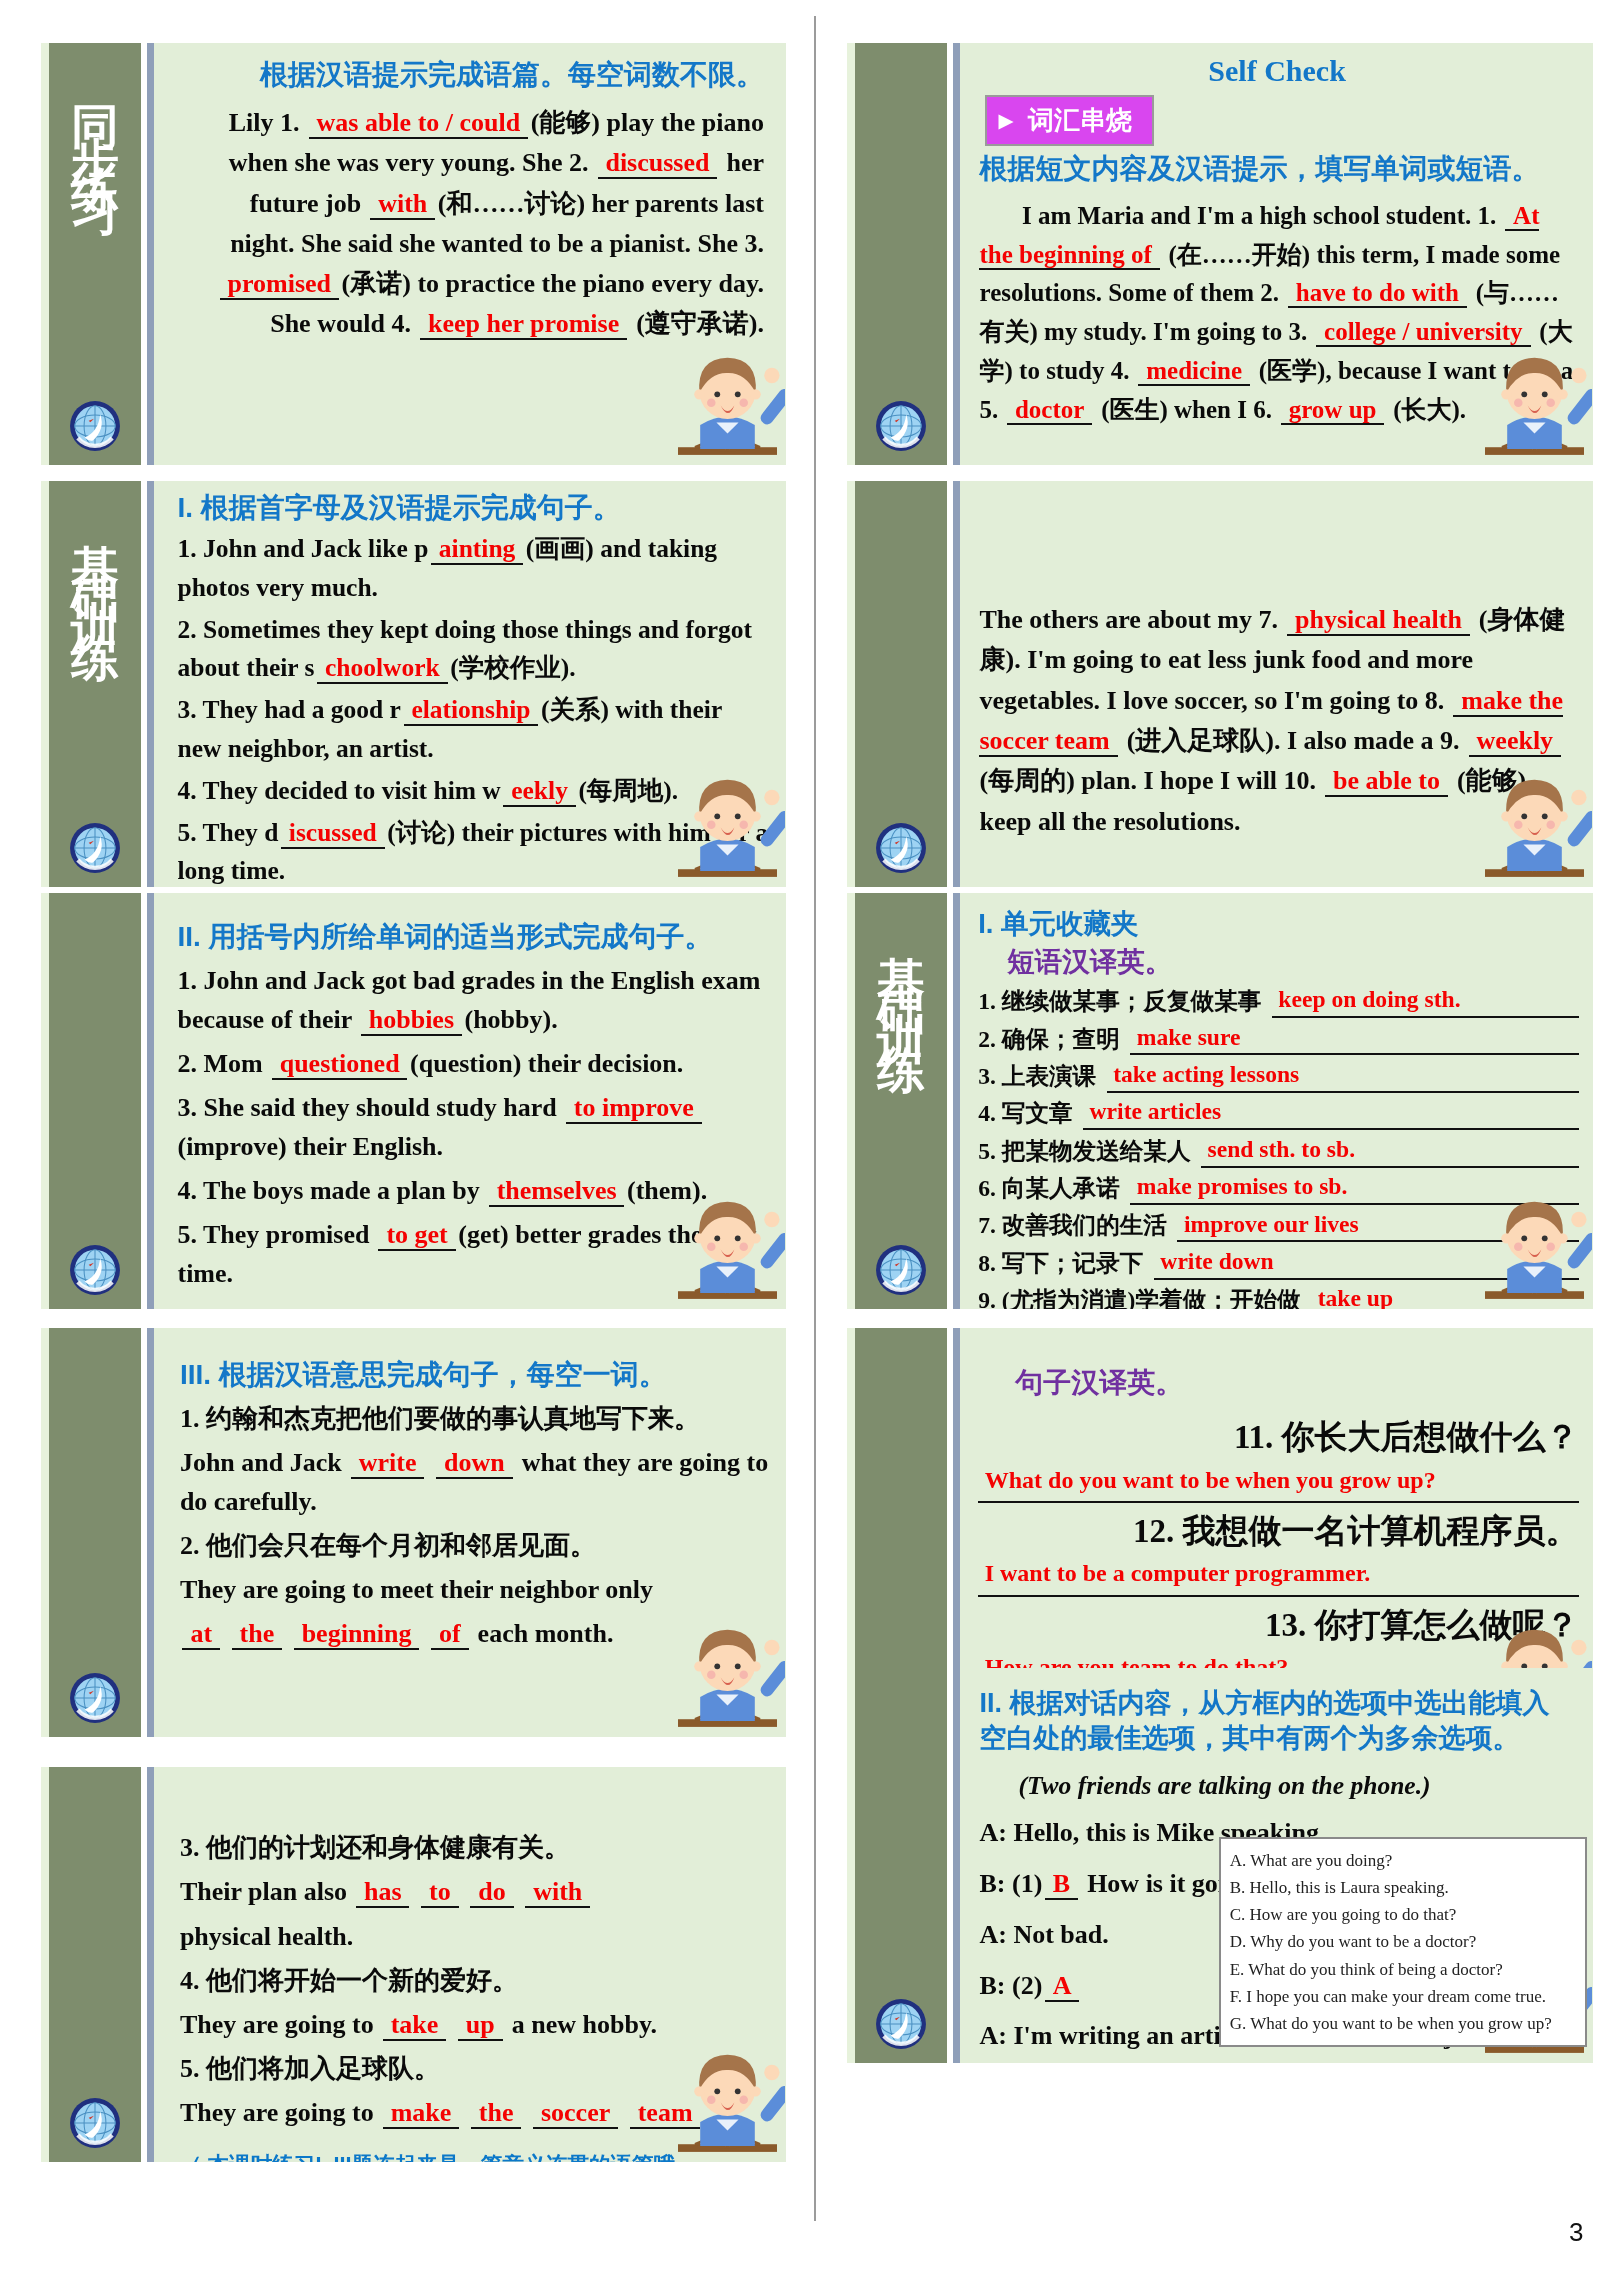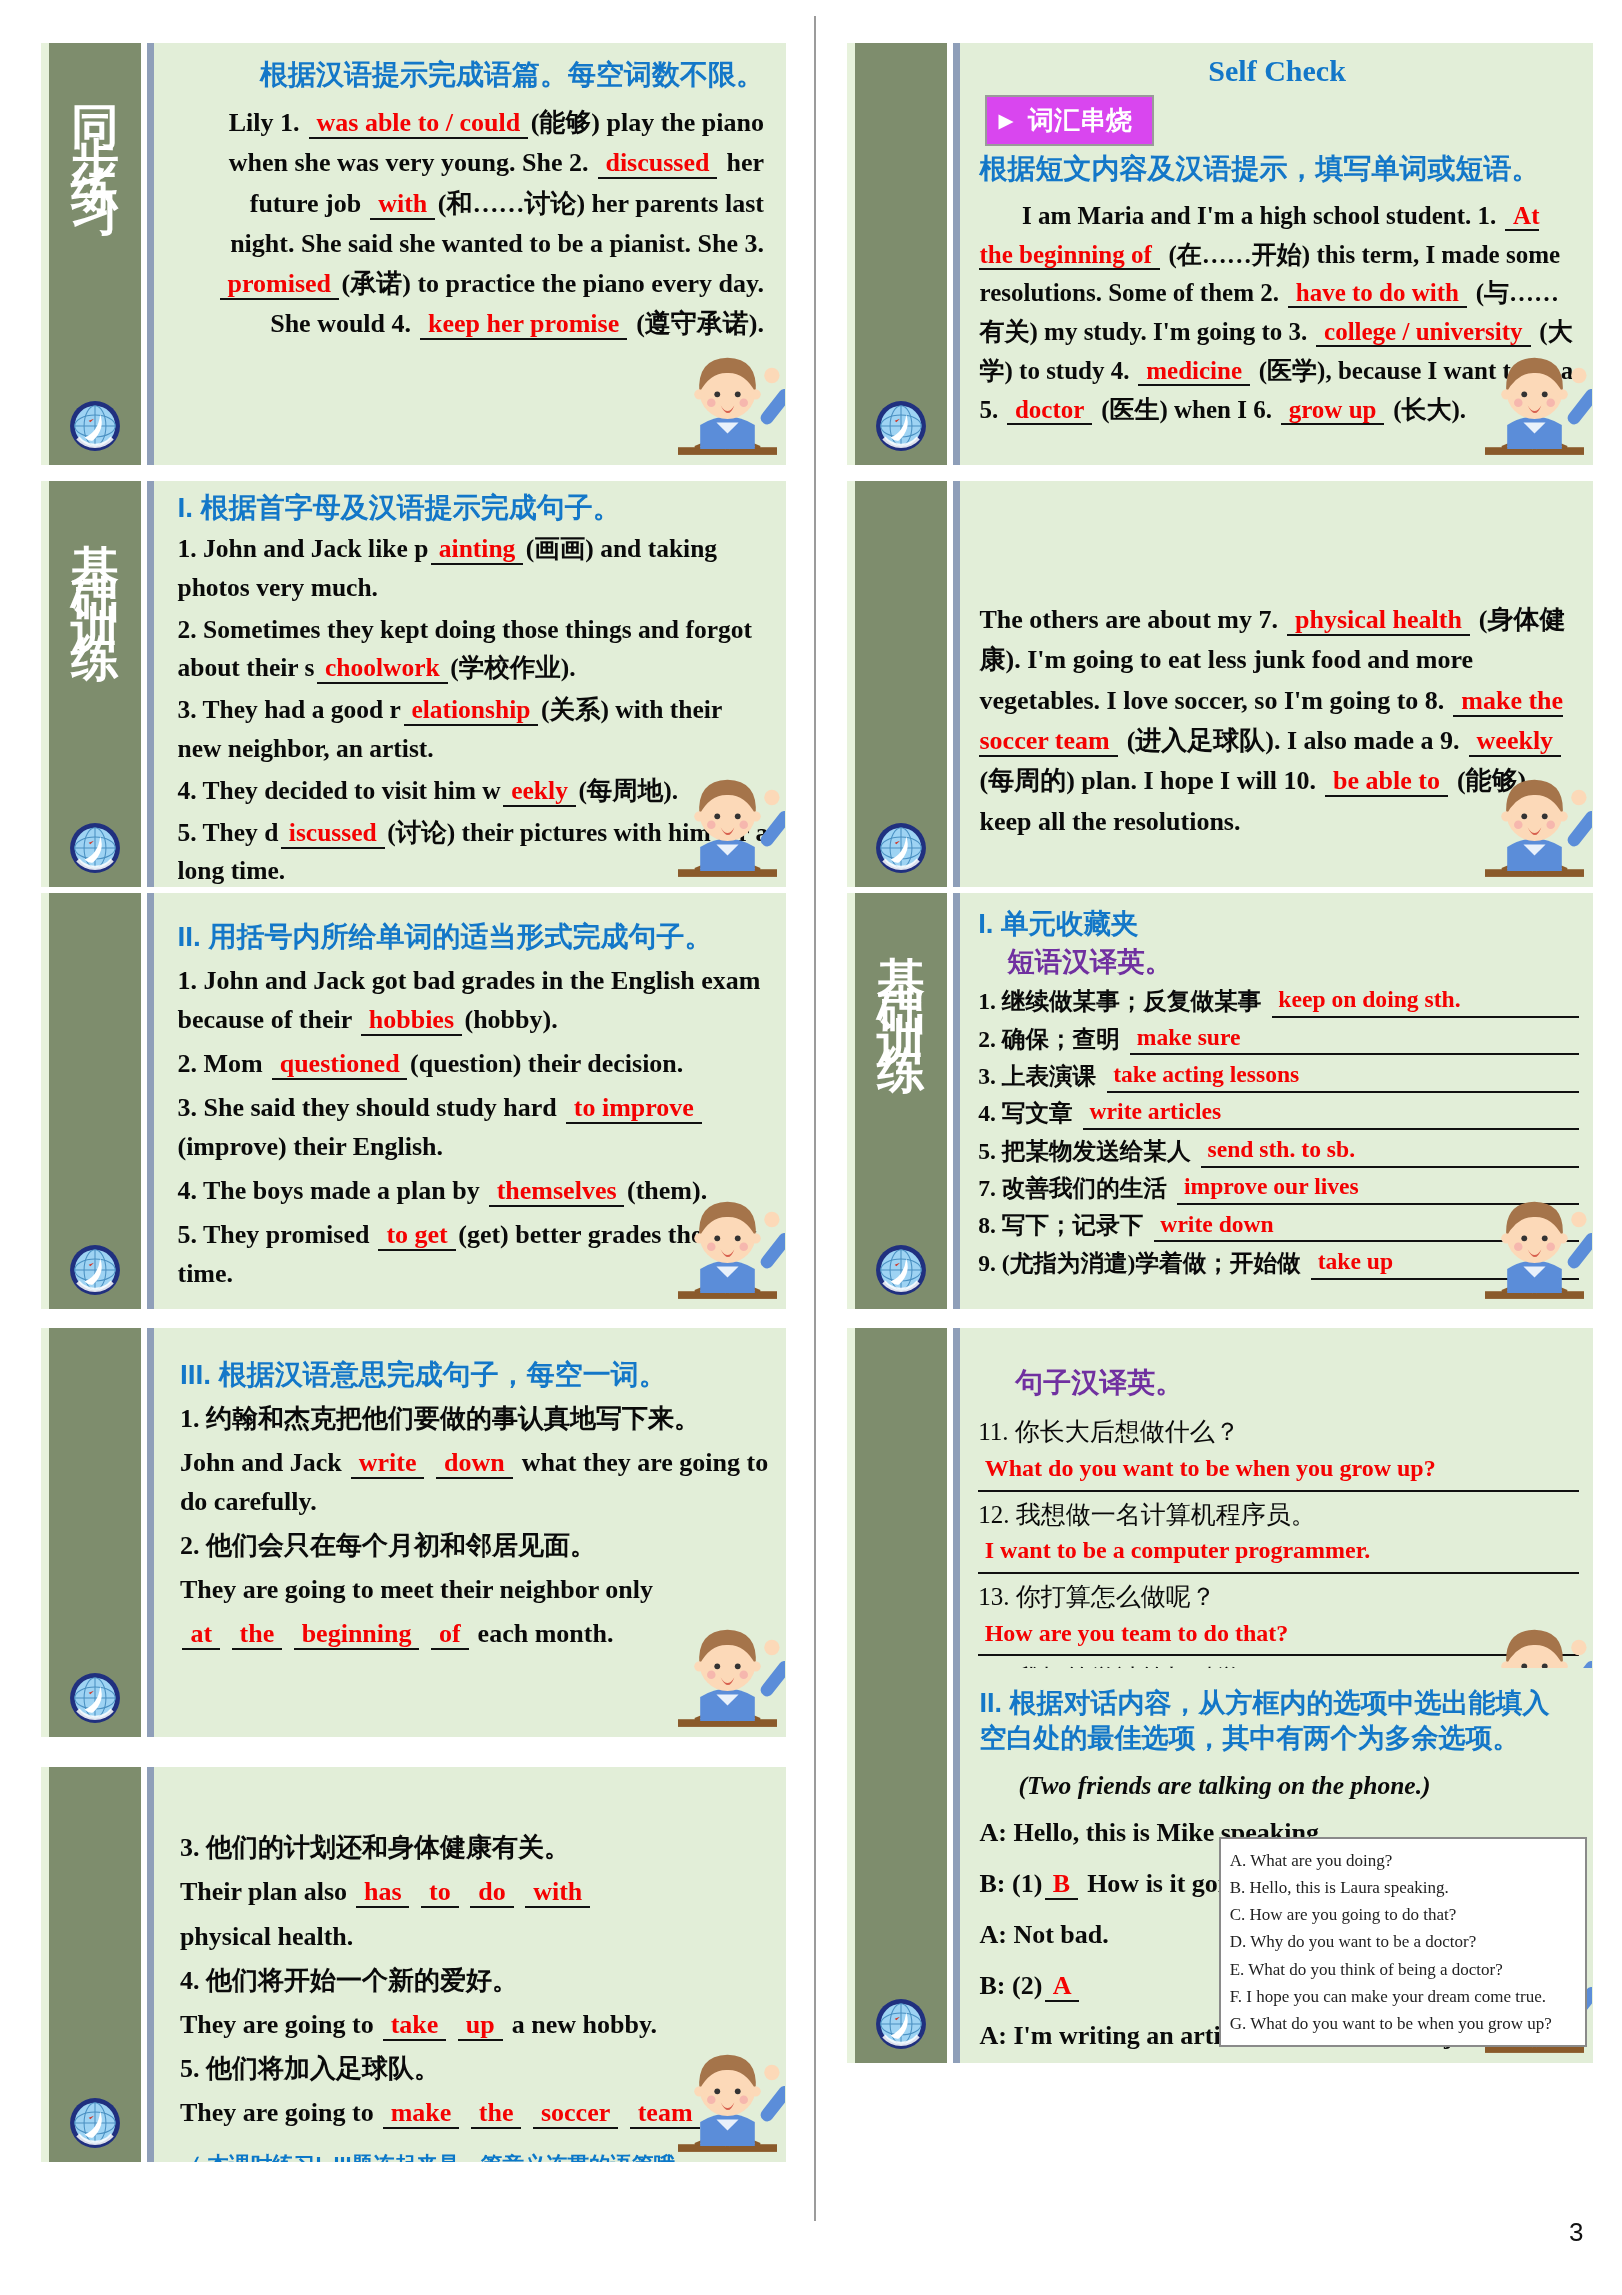--- a/index.html
+++ b/index.html
@@ -73,21 +73,21 @@
   .c-r3{padding:13px 14.4px 0 18.3px;}
   .c-r3 .h-blue{font-size:27.5px;}
   .c-r3 .h-purple{font-size:27.5px;margin:2.6px 0 5.2px 29px;}
   .vrow{display:flex;align-items:flex-end;margin-top:4.6px;}
   .vrow .cn{font-size:23.6px;font-weight:bold;white-space:nowrap;line-height:1.35;}
   .vrow .en{flex:1;color:var(--red);font-weight:bold;font-size:23.6px;line-height:1.25;
     border-bottom:2.6px solid #111;margin-left:10.5px;padding:0 2.6px 1.3px 6.5px;white-space:nowrap;}
 
   .c-r4{padding:37px 14.4px 0 18.3px;}
   .c-r4 .h-purple{margin-left:37px;margin-bottom:13px;}
-  .t-cn{font-size:25px;font-weight:normal;line-height:1.45;}
+  .t-cn{font-size:33px;font-weight:bold;line-height:1.45;text-align:right;}
   .t-en{display:block;color:var(--red);font-weight:bold;font-size:24px;line-height:1.35;
     border-bottom:2.6px solid #111;padding:1.3px 3.9px 5.2px 6.5px;margin-bottom:5.2px;}
 
   .c-r5{padding:18.3px 14.4px 0 19.6px;}
   .c-r5 .h-blue{font-size:27px;width:97%;}
   .stage{font-size:25.5px;font-weight:bold;font-style:italic;margin:14.4px 0 3.9px 39px;}
   .dlg{font-size:26px;font-weight:bold;line-height:1.4;margin-top:14.4px;}
   .optbox{position:absolute;right:6.5px;top:169px;width:368px;background:#fff;
     border:2px solid #8a8a8a;padding:7.9px 9.2px;z-index:2;}
   .opt{font-size:17px;font-weight:normal;line-height:1.6;color:#222;}
@@ -310,20 +310,24 @@
       </div>
     <div class="vrow">
         <span class="cn">4. 写文章</span>
         <span class="en">write articles</span>
       </div>
     <div class="vrow">
         <span class="cn">5. 把某物发送给某人</span>
         <span class="en">send sth. to sb.</span>
       </div>
     <div class="vrow">
+        <span class="cn">6. 向某人承诺</span>
+        <span class="en">make promises to sb.</span>
+      </div>
+    <div class="vrow">
         <span class="cn">7. 改善我们的生活</span>
         <span class="en">improve our lives</span>
       </div>
     <div class="vrow">
         <span class="cn">8. 写下；记录下</span>
         <span class="en">write down</span>
       </div>
     <div class="vrow">
         <span class="cn">9. (尤指为消遣)学着做；开始做</span>
         <span class="en">take up</span>

